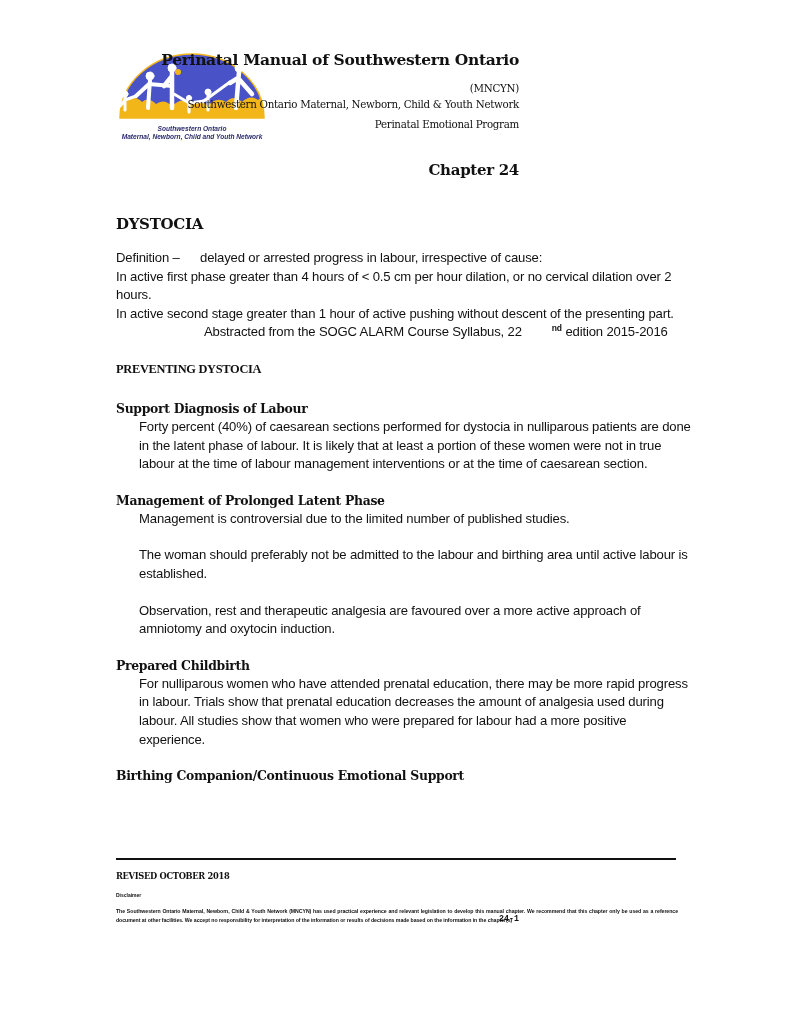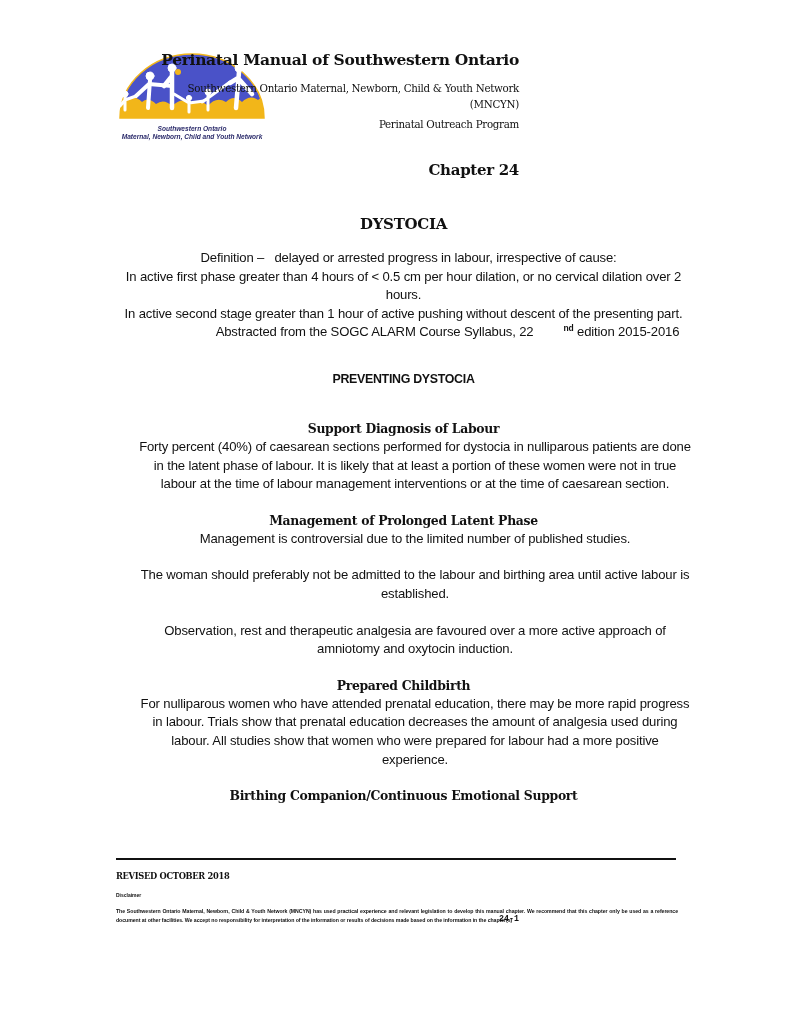--- a/index.html
+++ b/index.html
@@ -13,27 +13,27 @@
     .logo-caption.l2 { top: 83px; }
 
     
     .hdr { position: absolute; right: 115px; text-align: right; }
     .hdr-title { top: 50px; font-family: "DejaVu Serif", serif; font-weight: bold; font-size: 15.5px; letter-spacing: -0.3px; }
     .hdr-org { top: 80px; font-family: "DejaVu Serif", serif; font-size: 10.3px; letter-spacing: -0.3px; line-height: 16px; }
     .hdr-prog { top: 118px; font-family: "DejaVu Serif", serif; font-size: 10.3px; letter-spacing: -0.3px; }
     .chapter { top: 161px; font-family: "DejaVu Serif", serif; font-weight: bold; font-size: 15px; letter-spacing: -0.3px; }
 
     
-    .content { position: absolute; left: 116px; top: 215px; width: 575px; text-align: center; }
+    .content { position: absolute; left: 116px; top: 215px; width: 575px; }
     .h1 { font-family: "DejaVu Serif", serif; font-weight: bold; font-size: 15px; letter-spacing: -0.3px; margin: 0 0 16px 0; }
     .p { font-family: "Liberation Sans", sans-serif; font-size: 13.1px; line-height: 18.6px; margin: 0; letter-spacing: -0.15px; }
     .def-term { display: inline-block; width: 84px; }
     .abstracted { padding-left: 88px; }
     sup { font-size: 8.5px; font-weight: bold; vertical-align: 5px; line-height: 0; margin-left: 30px; }
-    .h2 { font-family: Liberation Sans, sans-serif; font-weight: bold; font-size: 12.4px; letter-spacing: -0.3px; margin: 10px; line-height: 18px; }
+    .h2 { font-family: Liberation Serif, serif; font-weight: bold; font-size: 12.4px; letter-spacing: -0.3px; margin: 0; line-height: 18px; }
     .h3 { font-family: "DejaVu Serif", serif; font-weight: bold; font-size: 12.4px; letter-spacing: -0.3px; margin: 0; line-height: 18px; }
     .indent { padding-left: 23px; }
     .gap-m { height: 18px; }
     .gap-l { height: 22px; }
 
     
     .rule { position: absolute; left: 116px; top: 858px; width: 560px; height: 2px; background: #111; }
     .foot-rev { position: absolute; left: 116px; top: 871px; font-family: "DejaVu Serif", serif; font-weight: bold; font-size: 8.3px; letter-spacing: -0.3px; }
     .foot-page { position: absolute; right: 115px; top: 871px; font-family: Liberation Mono, monospace; font-weight: bold; font-size: 8.3px; margin-top: 43px; }
     .disc-title { position: absolute; left: 116px; top: 892px; font-family: "Liberation Sans", sans-serif; font-weight: bold; font-size: 5px; }
@@ -70,24 +70,24 @@
         <circle cx="127" cy="18" r="4"></circle>
           <path d="M127,22 L124,58 M126,28 L118,33 M126,28 L140,44" stroke-width="4.5" fill="none"></path>
       </g>
     </svg>
     <div class="logo-caption l1">Southwestern Ontario</div>
     <div class="logo-caption l2">Maternal, Newborn, Child and Youth Network</div>
   </div>
 
   <div class="hdr hdr-title">Perinatal Manual of Southwestern Ontario</div>
   <div class="hdr hdr-org">
+    <div>(MNCYN)</div>
     <div>Southwestern Ontario Maternal, Newborn, Child &amp; Youth Network</div>
-    <div>(MNCYN)</div>
   </div>
-  <div class="hdr hdr-prog">Perinatal Outreach Program</div>
+  <div class="hdr hdr-prog">Perinatal Emotional Program</div>
   <div class="hdr chapter">Chapter 24</div>
 
   <div class="content">
     <div class="h1">DYSTOCIA</div>
 
     <p class="p">
       <span class="def-term">Definition –</span><span>delayed or arrested progress in labour, irrespective of cause:</span>
     </p>
     <p class="p"> In active first phase greater than 4 hours of &lt; 0.5 cm per hour dilation, or no cervical dilation over 2 hours.</p>
     <p class="p">In active second stage greater than 1 hour of active pushing without descent of the presenting part.</p>

